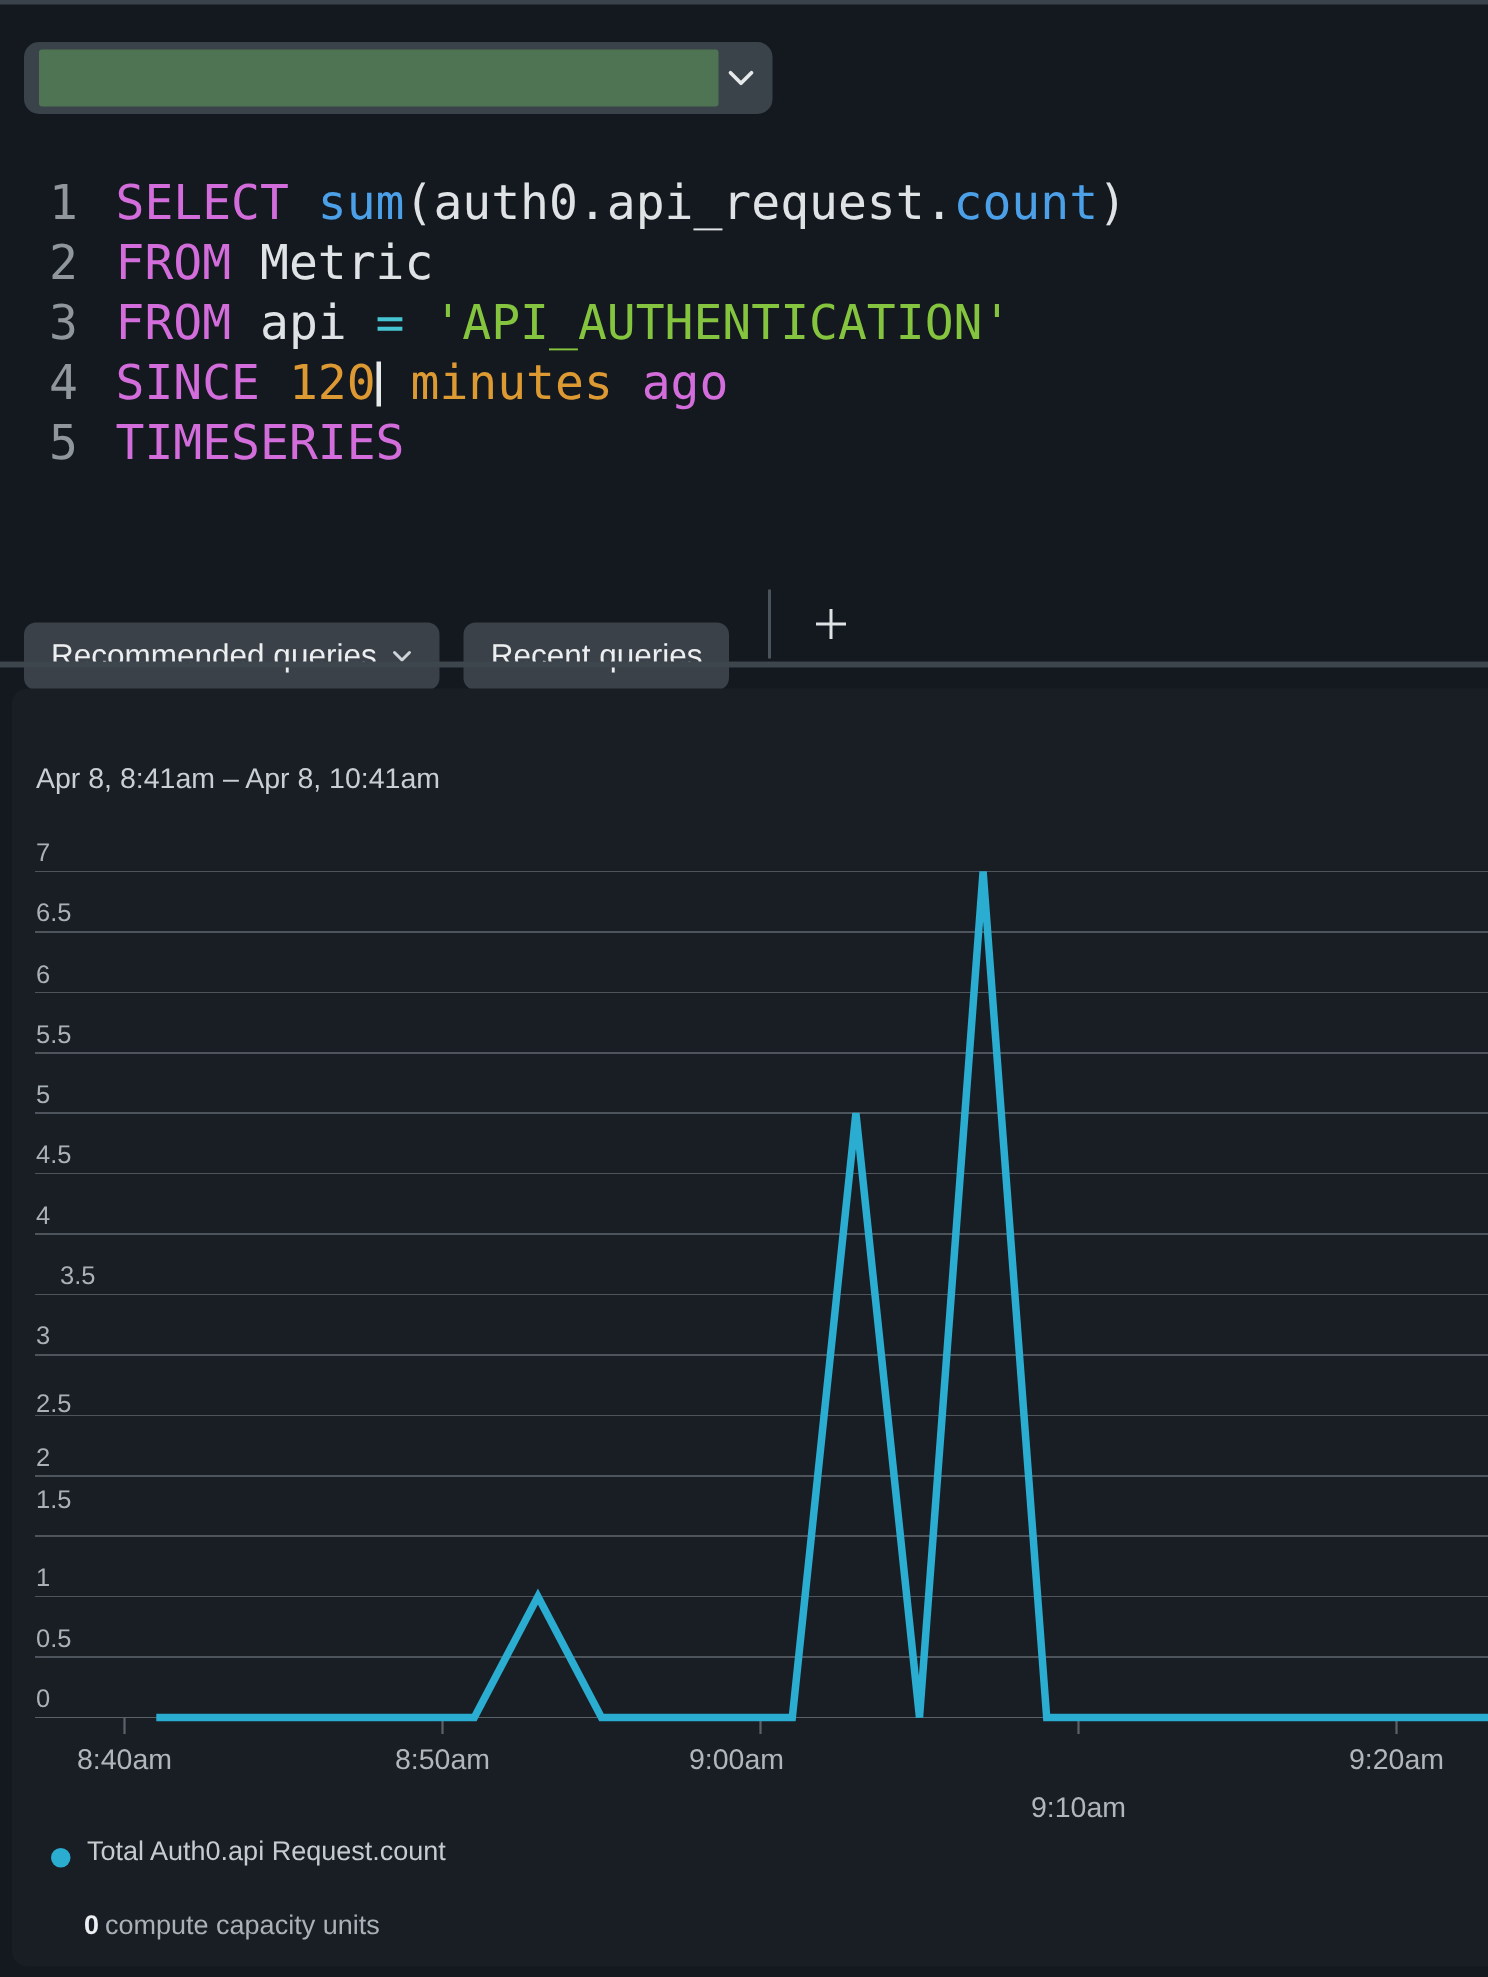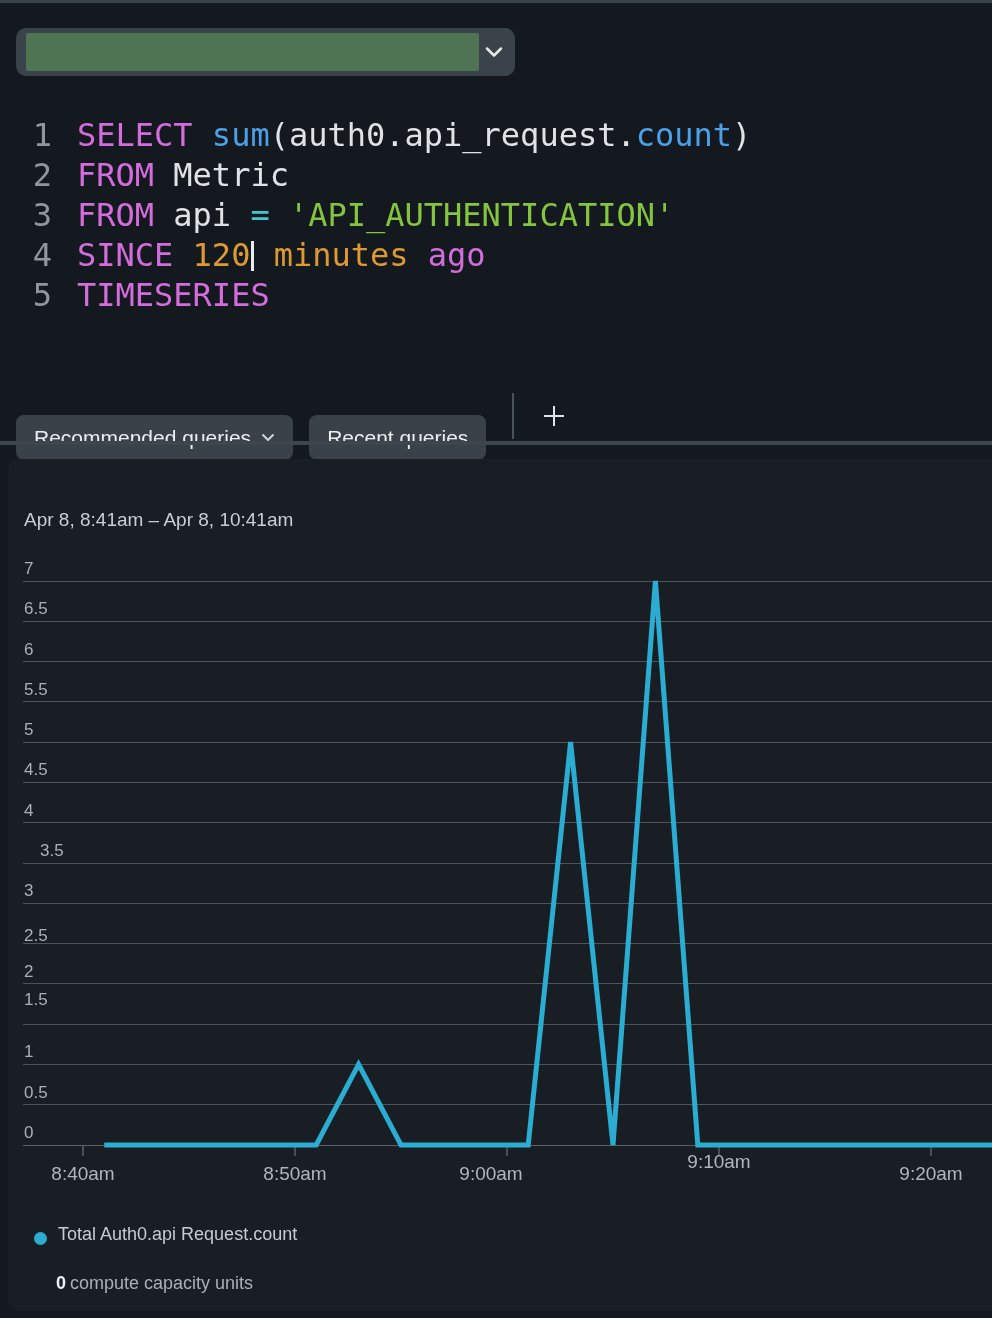--- a/index.html
+++ b/index.html
@@ -197,21 +197,21 @@
       <span class="y-label" style="top: 261.145px;">5</span>
       <span class="y-label" style="top: 220.859px;">5.5</span>
       <span class="y-label" style="top: 180.574px;">6</span>
       <span class="y-label" style="top: 140.288px;">6.5</span>
       <span class="y-label" style="top: 100.003px;">7</span>
     </div>
   <div id="x-labels">
       <span class="x-label" style="left: 75px; top: 704px;">8:40am</span>
       <span class="x-label" style="left: 287px; top: 704px;">8:50am</span>
       <span class="x-label" style="left: 483px; top: 704px;">9:00am</span>
-      <span class="x-label" style="left: 711px; top: 692px;">9:10am</span>
+      <span class="x-label" style="left: 711px; top: 736px;">9:10am</span>
       <span class="x-label" style="left: 923px; top: 704px;">9:20am</span>
     </div>
   <div class="legend">
     <span class="legend-dot"></span>
     <span>Total Auth0.api Request.count</span>
   </div>
   <div class="panel-footer">
     <b>0</b><span>compute capacity units</span>
   </div>
 </div>

